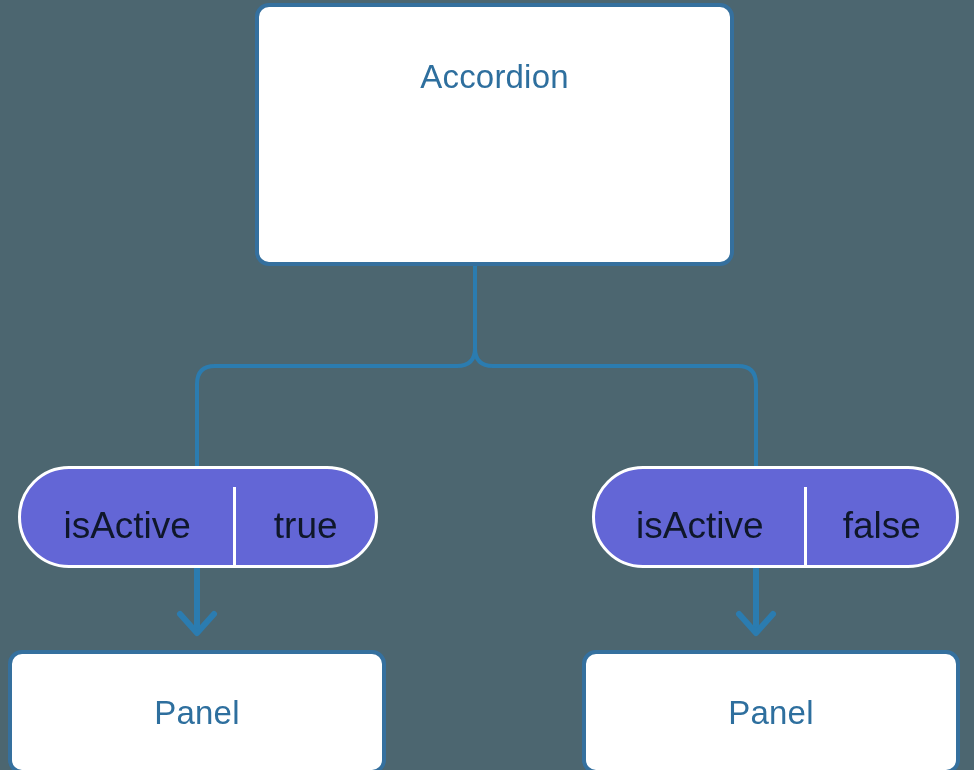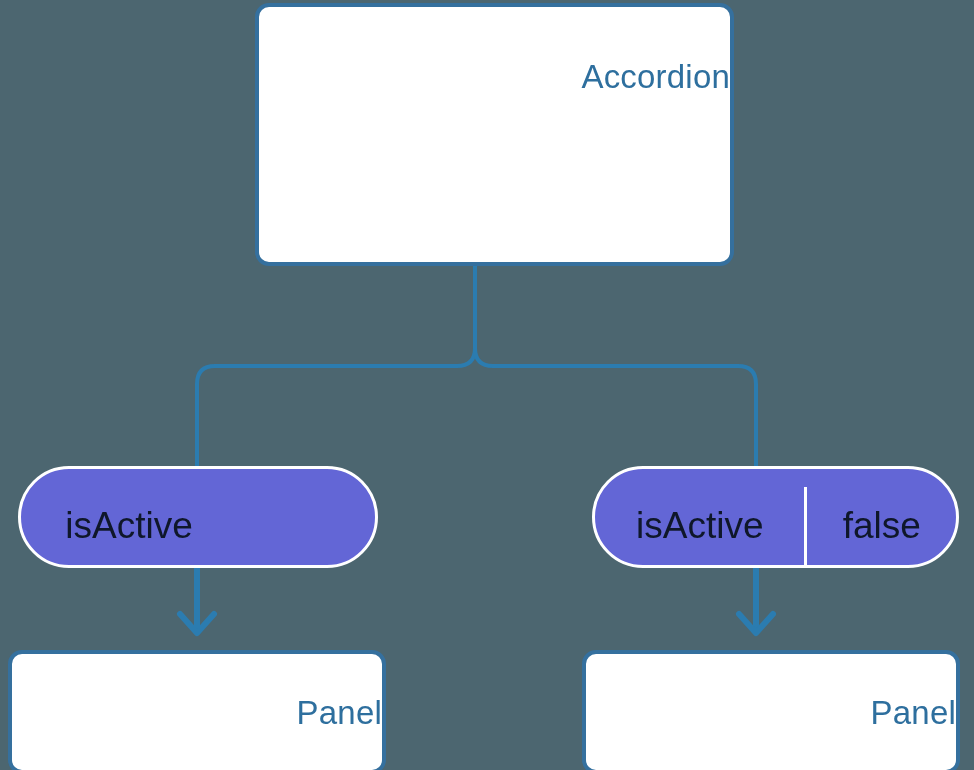--- a/index.html
+++ b/index.html
@@ -30,21 +30,21 @@
 
   
   .comp-card {
     position: absolute;
     background: #ffffff;
     border: 4px solid #35709e;
     border-radius: 14px;
     box-sizing: border-box;
     display: flex;
     flex-direction: column;
-    align-items: flex-end;
+    align-items: center;
   }
   .comp-title {
     color: #2e6f9e;
     font-size: 33px;
     line-height: 1;
     letter-spacing: 0.2px;
     white-space: nowrap;
   }
 
   
@@ -164,20 +164,21 @@
     <path d="M739,614 L756,633 L773,614" fill="none" stroke="#2b7cb0" stroke-width="6" stroke-linecap="round" stroke-linejoin="round"></path>
   </svg>
 
   <div class="comp-card" id="accordion-card">
     <div class="comp-title">Accordion</div>
   </div>
 
 
   <div class="pill filled" id="pill-isactive-left">
     <div class="pill-key">isActive</div>
+    <div class="pill-val">true</div>
   </div>
 
   <div class="pill filled" id="pill-isactive-right">
     <div class="pill-key">isActive</div>
     <div class="pill-val">false</div>
   </div>
 
   <div class="comp-card panel-card" id="panel-card-left">
     <div class="comp-title">Panel</div>
   </div>

